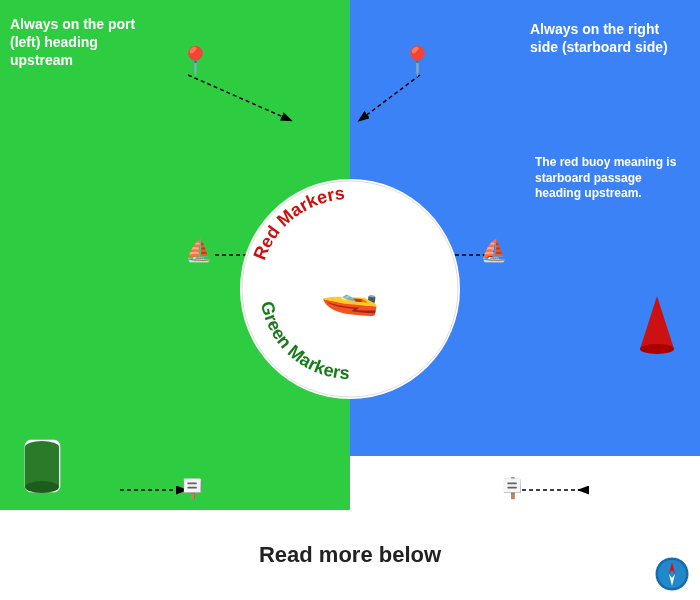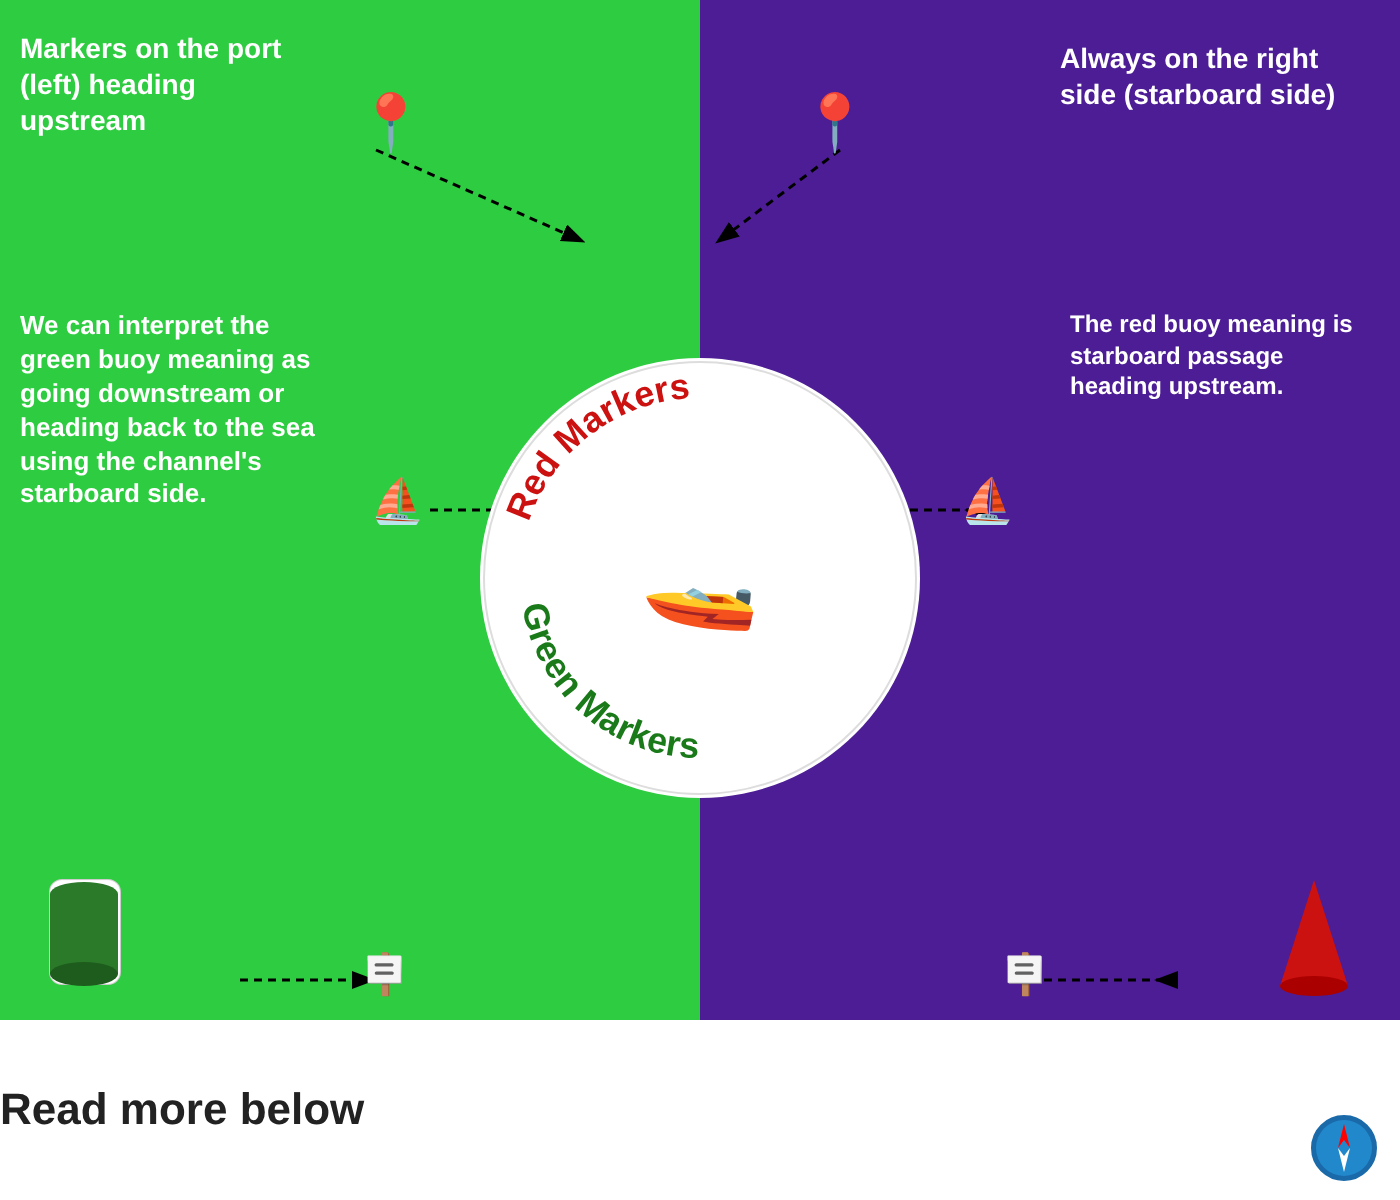--- a/index.html
+++ b/index.html
@@ -14,22 +14,22 @@
 
     .left-half {
       width: 350px;
       height: 600px;
       background-color: #2ecc40;
       position: relative;
     }
 
     .right-half {
       width: 350px;
-      height: 600px;
-      background-color: #4c1d95;
+      height: 456px;
+      background-color: #3b82f6;
       position: relative;
     }
 
     .text-block {
       position: absolute;
       color: white;
       font-weight: bold;
       font-size: 14px;
       line-height: 1.3;
     }
@@ -118,20 +118,21 @@
     
     .bottom-bar {
       position: absolute;
       bottom: 0;
       left: 0;
       width: 700px;
       height: 90px;
       background: white;
       display: flex;
       align-items: center;
+      justify-content: center;
       z-index: 20;
     }
 
     .read-more-text {
       font-size: 22px;
       font-weight: bold;
       color: #222;
     }
 
     
@@ -179,22 +180,21 @@
       width: 36px;
       height: 36px;
       z-index: 25;
     }
   </style>
 </head>
 <body>
 
 <div class="container">
   <div class="left-half">
-    <div class="text-block top-left-text">Markers on the port (left) heading upstream</div>
-    <div class="text-block mid-left-text">We can interpret the green buoy meaning as going downstream or heading back to the sea using the channel's starboard side.</div>
+    <div class="text-block top-left-text">Always on the port (left) heading upstream</div>
 
     <div class="green-buoy">
       <svg width="55" height="65" viewBox="0 0 55 65">
         <rect x="10" y="5" width="35" height="52" rx="6" fill="#ffffff" stroke="#ccc" stroke-width="1"></rect>
         <rect x="10" y="5" width="35" height="52" rx="6" fill="rgba(255,255,255,0.9)"></rect>
 
         <ellipse cx="27" cy="12" rx="17" ry="6" fill="#2a7a2a"></ellipse>
         <rect x="10" y="12" width="34" height="40" fill="#2a7a2a"></rect>
         <ellipse cx="27" cy="52" rx="17" ry="6" fill="#1e5c1e"></ellipse>
       </svg>

